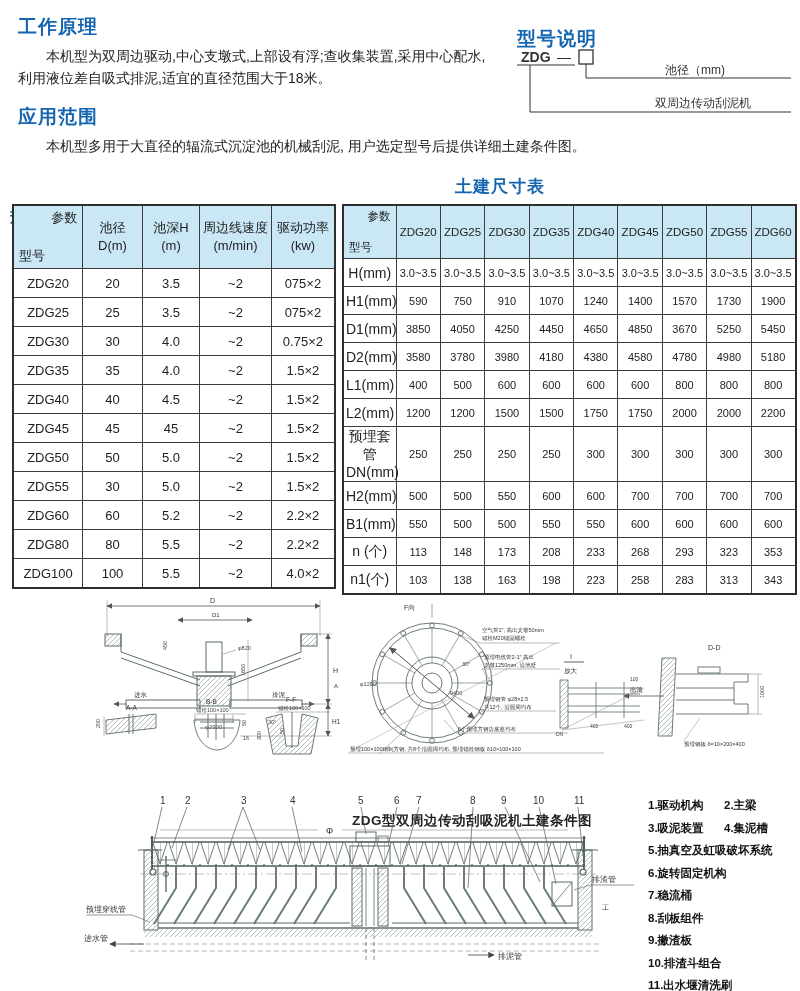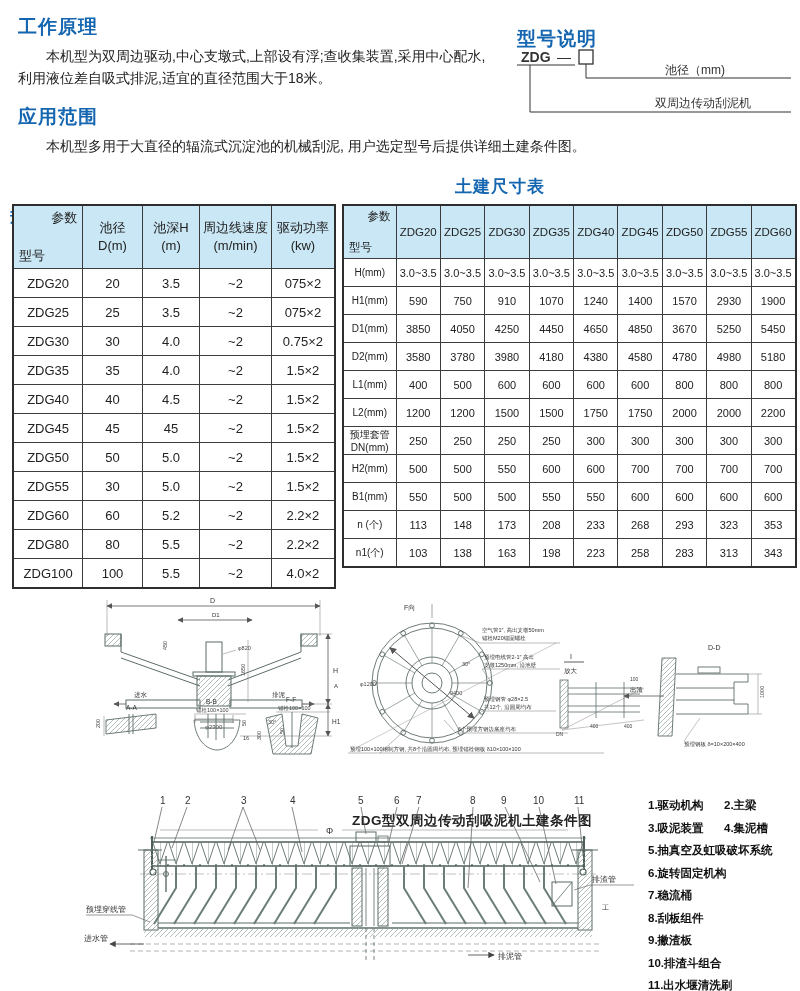--- a/index.html
+++ b/index.html
@@ -10,21 +10,21 @@
   .para{font-size:14px;line-height:1.55;color:#222;text-indent:2em;margin:0;}
   table{border-collapse:collapse;background:#fff;}
   th,td{border:1px solid #3c3c3c;text-align:center;vertical-align:middle;padding:1px 2px;font-weight:normal;}
   #spec-table{width:324px;font-size:13px;border:2px solid #2e2e2e;}
   #spec-table thead th{background:#c9e7f5;height:54px;}
   #spec-table tbody td{height:26px;}
   #spec-table .hline{line-height:1.35;}
   #civil-table{width:453px;font-size:11px;border:2px solid #2e2e2e;table-layout:fixed;}
   #civil-table thead th{background:#c9e7f5;height:44px;font-size:11.5px;}
   #civil-table tbody td{height:25px;}
-  #civil-table td:first-child{font-size:10px;}
+  #civil-table td:first-child{font-size:14px;}
   th.diag{position:relative;padding:4px;background-color:#c9e7f5;background-image:linear-gradient(to bottom right,transparent calc(50% - 0.6px),#3c3c3c calc(50% - 0.6px),#3c3c3c calc(50% + 0.6px),transparent calc(50% + 0.6px));}
   th.diag .tr{position:absolute;top:3px;right:5px;font-size:11.5px;}
   th.diag .bl{position:absolute;bottom:3px;left:5px;font-size:11.5px;}
   #spec-table th.diag .tr,#spec-table th.diag .bl{font-size:13px;}
   .caption{font-size:13.5px;font-weight:bold;color:#222;letter-spacing:0.5px;margin-top:48px;}
   .legend{font-size:11.5px;font-weight:bold;color:#111;width:152px;}
   .legend .row{margin-bottom:7.5px;white-space:nowrap;}
   .legend .c1{display:inline-block;min-width:76px;}
   svg text{fill:#333;}
   svg .dimtxt{fill:#444;}
@@ -207,21 +207,21 @@
       </tr>
       <tr>
         <td>H1(mm)</td>
         <td>590</td>
         <td>750</td>
         <td>910</td>
         <td>1070</td>
         <td>1240</td>
         <td>1400</td>
         <td>1570</td>
-        <td>2930</td>
+        <td>1730</td>
         <td>1900</td>
       </tr>
       <tr>
         <td>D1(mm)</td>
         <td>3850</td>
         <td>4050</td>
         <td>4250</td>
         <td>4450</td>
         <td>4650</td>
         <td>4850</td>

